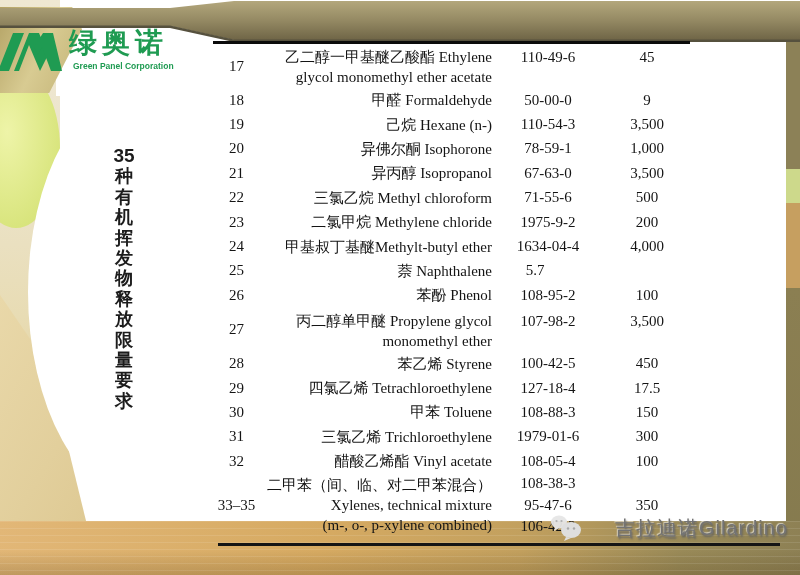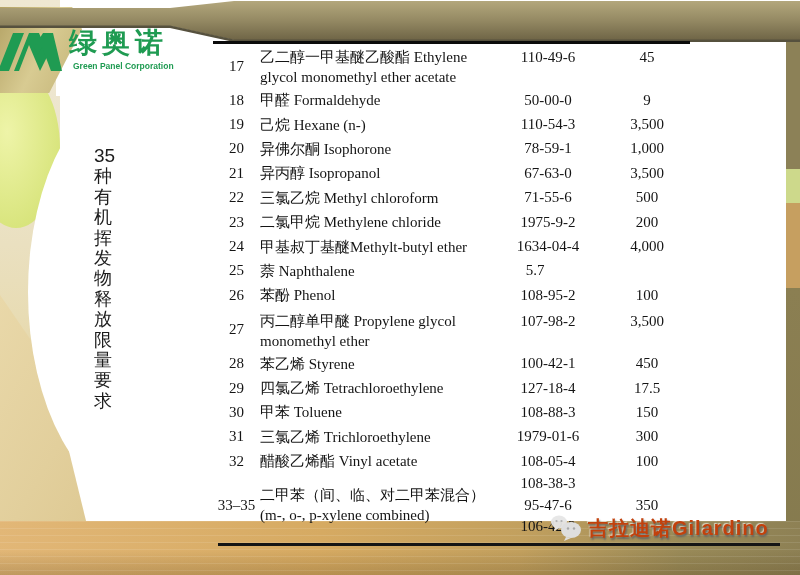--- a/index.html
+++ b/index.html
@@ -34,46 +34,46 @@
   
   .t-top{left:213px;top:41px;width:477px;height:3px;background:#0b0b0b;}
   .t-bottom{left:218px;top:543px;width:562px;height:3px;background:#151515;}
   .table{left:213px;top:44px;width:477px;color:#141414;}
   .row{display:flex;align-items:center;}
   .h1{height:24.4px;}
   .h2{height:44px;}
   .h3{height:64px;}
   .c{font-size:15px;}
   .c.no{width:47px;text-align:center;}
-  .c.name{width:232px;text-align:left;line-height:20px;}
+  .c.name{width:232px;text-align:right;line-height:20px;}
   .c.cas{width:112px;text-align:center;}
   .c.limit{width:86px;text-align:center;}
   .h2 .c.name{align-self:flex-start;padding-top:3px;}
   .h2 .c.cas,.h2 .c.limit{align-self:flex-start;padding-top:5px;}
   .h3 .c.name{line-height:20px;}
   .h3 .c.cas{line-height:21.5px;}
 
   
   .logo-mark{left:-4px;top:27px;width:68px;height:46px;}
   .company-cn{left:69px;top:28px;font-size:28px;line-height:30px;color:#1f9b52;
     letter-spacing:5px;font-weight:600;font-family:"Liberation Sans","DejaVu Sans",sans-serif;}
   .company-en{left:73px;top:61px;font-size:8.5px;font-weight:bold;color:#1f9b52;
     font-family:"Liberation Sans","DejaVu Sans",sans-serif;}
 
   
-  .vtitle{left:94px;top:146px;width:34px;color:#1c1c1c;
-    font-size:18px;line-height:20.4px;}
+  .vtitle{left:107px;top:146px;width:34px;text-align:center;color:#1c1c1c;
+    font-size:18px;line-height:20.4px;font-weight:bold;}
   .vtitle .prefix{font-family:"Liberation Sans","DejaVu Sans",sans-serif;font-size:19px;}
   .vtitle div{height:20.4px;}
 
   
   .watermark{left:550px;top:514px;display:flex;align-items:center;gap:4px;}
-  .wm-text{font-size:20px;letter-spacing:1px;color:#c2410c;font-weight:bold;
+  .wm-text{font-size:20px;letter-spacing:1px;color:#737373;font-weight:normal;
     font-family:"Liberation Sans","DejaVu Sans",sans-serif;
-    text-shadow:1px 1.5px 2px rgba(96,96,96,0.9),-1px -1px 1px rgba(255,255,255,0.65);}
+    text-shadow:1px 1.5px 2px rgba(96,96,96,0.9),-1px -1px 1px rgba(255,255,255,0.65);margin-left:27px;}
 </style>
 </head>
 <body>
 
 <div class="abs left-strip"></div>
 <div class="abs lime-blob"></div>
 <div class="abs wood-corner"></div>
 <div class="abs white-ellipse"></div>
 <div class="abs logo-panel"></div>
 <div class="abs main-white"></div>
@@ -200,21 +200,21 @@
       <div>丙二醇单甲醚 Propylene glycol</div>
       <div>monomethyl ether</div>
     </div>
     <div class="c cas">107-98-2</div>
     <div class="c limit">3,500</div>
   </div>
 
   <div class="row h1">
     <div class="c no">28</div>
     <div class="c name">苯乙烯 Styrene</div>
-    <div class="c cas">100-42-1</div>
+    <div class="c cas">100-42-5</div>
     <div class="c limit">450</div>
   </div>
 
   <div class="row h1">
     <div class="c no">29</div>
     <div class="c name">四氯乙烯 Tetrachloroethylene</div>
     <div class="c cas">127-18-4</div>
     <div class="c limit">17.5</div>
   </div>
 
@@ -236,20 +236,21 @@
     <div class="c no">32</div>
     <div class="c name">醋酸乙烯酯 Vinyl acetate</div>
     <div class="c cas">108-05-4</div>
     <div class="c limit">100</div>
   </div>
 
   <div class="row h3">
     <div class="c no">33–35</div>
     <div class="c name">
       <div>二甲苯（间、临、对二甲苯混合）</div>
+      <div>Xylenes, technical mixture</div>
       <div>(m-, o-, p-xylene combined)</div>
     </div>
     <div class="c cas">
       <div>108-38-3</div>
       <div>95-47-6</div>
       <div>106-42-3</div>
     </div>
     <div class="c limit">350</div>
   </div>
 

